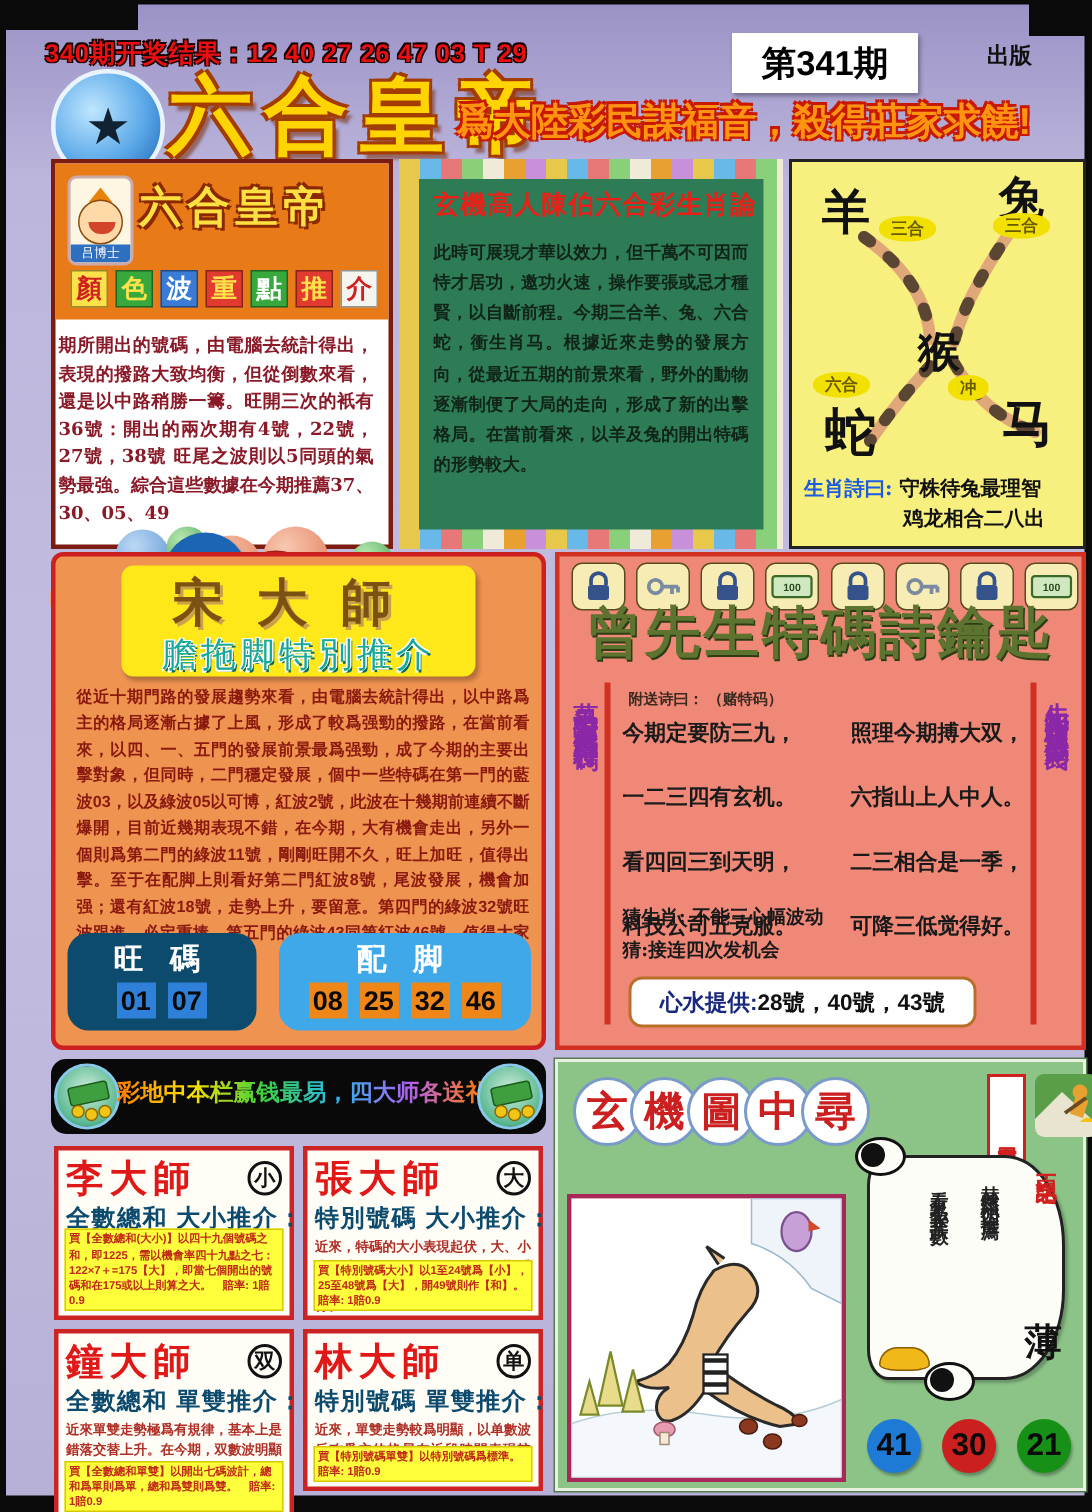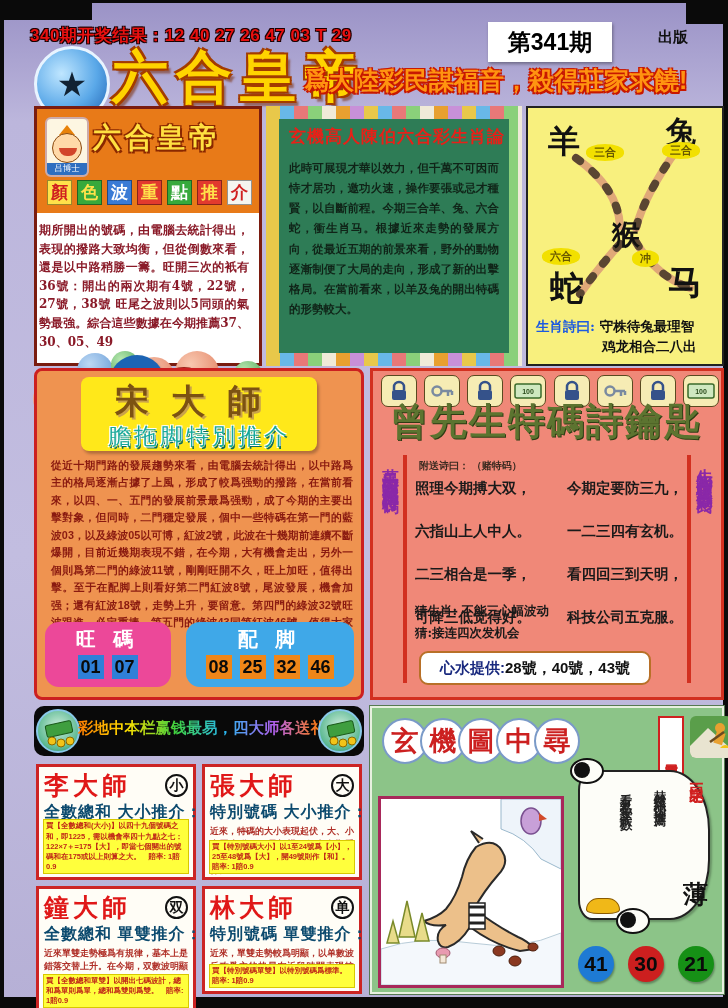--- a/index.html
+++ b/index.html
@@ -96,21 +96,21 @@
   .sm-sub { font-size:23px; font-weight:normal; letter-spacing:3px; color:#16a89a; margin-top:-4px; white-space:nowrap;
     text-shadow:-1px -1px 0 #fff,1px -1px 0 #fff,-1px 1px 0 #fff,1.5px 1.5px 0 #0a6a60; }
   .sm-para { position:absolute; left:14px; top:86px; width:302px; font-size:10.8px; line-height:1.62;
     color:#8a1a10; font-weight:bold; text-align:justify; }
   .sm-foot { position:absolute; left:0; bottom:10px; width:100%; display:flex; justify-content:space-around; }
   .sm-pill { border-radius:14px; padding:4px 10px 8px 10px; text-align:center; }
   .sm-pill .lab { color:#fff; font-size:20px; font-weight:bold; letter-spacing:6px; white-space:nowrap; }
   .sm-pill .nums { display:flex; gap:8px; justify-content:center; margin-top:2px; }
   .numchip { width:26px; height:24px; display:flex; align-items:center; justify-content:center;
     font-size:18px; font-weight:bold; color:#0a0a0a; }
-  .hot-pill { background:#ec4899; width:126px; }
+  .hot-pill { background:#0c4a6e; width:126px; }
   .hot-pill .numchip { background:#2f80d8; }
   .pair-pill { background:#3fa8e8; width:168px; }
   .pair-pill .numchip { background:#ef8618; }
 
   
   .zg-box { left:370px; top:368px; width:354px; height:332px; background:#f08878;
     border:3px solid #d23020; }
   .zg-icons { position:absolute; left:8px; top:4px; width:338px; display:flex; justify-content:space-between; }
   .zg-icon { width:36px; height:32px; background:#f6ecb4; border:1.5px solid #5a4a20; border-radius:7px;
     display:flex; align-items:center; justify-content:center; }
@@ -356,30 +356,30 @@
         </span>
     </div>
     <div class="zg-title">曾先生特碼詩鑰匙</div>
     <div class="zg-vert" style="left:6px;">萬千詩句玄機一觸得特碼</div>
     <div class="zg-vline" style="left:30px;"></div>
     <div class="zg-vline" style="right:30px;"></div>
     <div class="zg-vert" style="right:6px;">先生相贈窺破天機爲彩民</div>
     <div class="zg-note">附送诗曰： （赌特码）</div>
     <div class="zg-verses">
       <div class="zg-col">
+        <div class="zg-line">今期定要防三九，</div>
+        <div class="zg-line">一二三四有玄机。</div>
+        <div class="zg-line">看四回三到天明，</div>
+        <div class="zg-line">科技公司五克服。</div>
+      </div>
+      <div class="zg-col">
         <div class="zg-line">照理今期搏大双，</div>
         <div class="zg-line">六指山上人中人。</div>
         <div class="zg-line">二三相合是一季，</div>
         <div class="zg-line">可降三低觉得好。</div>
-      </div>
-      <div class="zg-col">
-        <div class="zg-line">今期定要防三九，</div>
-        <div class="zg-line">一二三四有玄机。</div>
-        <div class="zg-line">看四回三到天明，</div>
-        <div class="zg-line">科技公司五克服。</div>
       </div>
     </div>
     <div class="zg-guess" style="top:232px;">猜生肖: 不能三心幅波动</div>
     <div class="zg-guess" style="top:254px;">猜:接连四次发机会</div>
     <div class="zg-tip">
       <span class="lab">心水提供:</span>
       <span class="val">28號，40號，43號</span>
     </div>
   </div>
 

